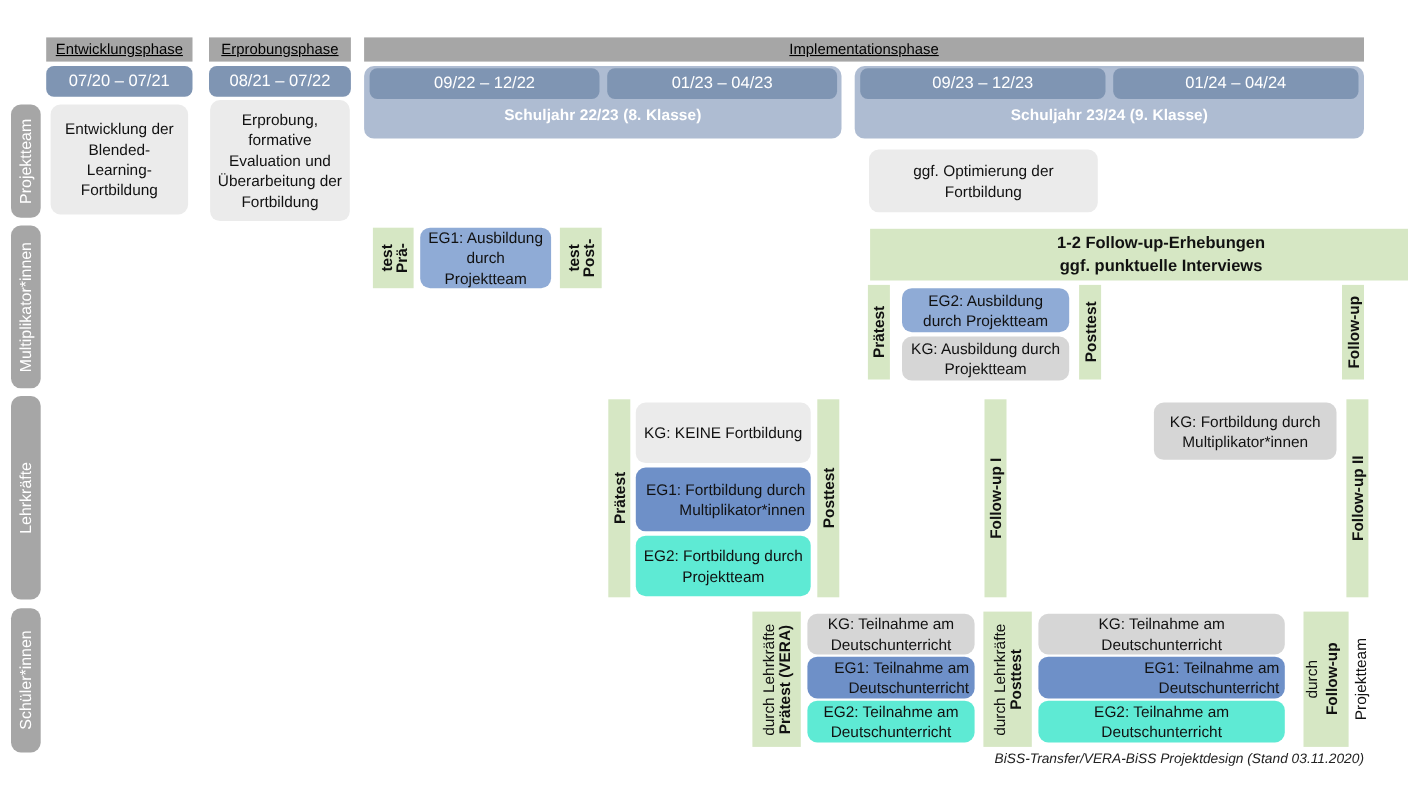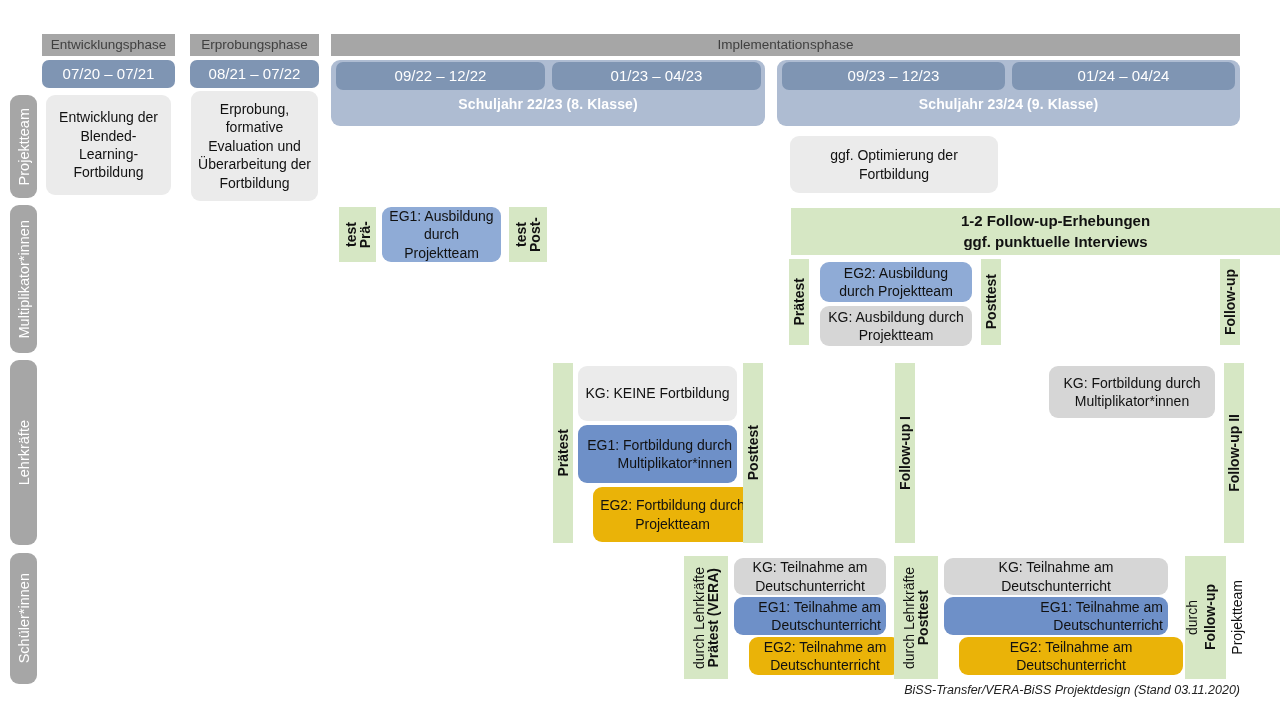--- a/index.html
+++ b/index.html
@@ -9,24 +9,25 @@
     font-family:"Liberation Sans","DejaVu Sans",sans-serif;
     overflow:hidden;
     position:relative;
     color:#111111;
   }
   #canvas{position:absolute;left:0;top:0;width:1280px;height:720px;}
   .abs{position:absolute;box-sizing:border-box;}
 
   
   .phase-hdr{
-    background:#a6a6a6;color:#404040;
+    background:#a6a6a6;color:#000000;
     display:flex;align-items:center;justify-content:center;
     font-size:13.5px;line-height:1.15;text-align:right;
     border-radius:0px;
+    text-decoration:underline;
   }
   .date-box{
     background:#7f95b3;color:#ffffff;
     display:flex;align-items:center;justify-content:center;
     font-size:15px;line-height:1.15;text-align:center;
     border-radius:7px;
   }
   .year-wrap{
     background:#aebcd2;border-radius:9px;padding-left:27px;
   }
@@ -63,25 +64,24 @@
     text-align:center;font-size:14px;line-height:1.32;
     padding:2px 5px;
   }
   .blue-dark{
     background:#6e90c8;border-radius:9px;
     display:flex;align-items:center;justify-content:center;
     text-align:right;font-size:14px;line-height:1.32;
     padding:2px 5px;
   }
   .blue-light{
-    background:#eab308;border-radius:9px;
+    background:#5eead4;border-radius:9px;
     display:flex;align-items:center;justify-content:flex-end;
     text-align:center;font-size:14px;line-height:1.32;
     padding:2px 5px;
-    margin-left:15px;
   }
   .green-band{
     background:#d6e7c4;
     display:flex;align-items:center;justify-content:center;
     text-align:center;font-weight:bold;font-size:15px;line-height:1.35;
   }
   .green-v{
     background:#d6e7c4;
     display:flex;flex-direction:row-reverse;
     align-items:center;justify-content:center;

